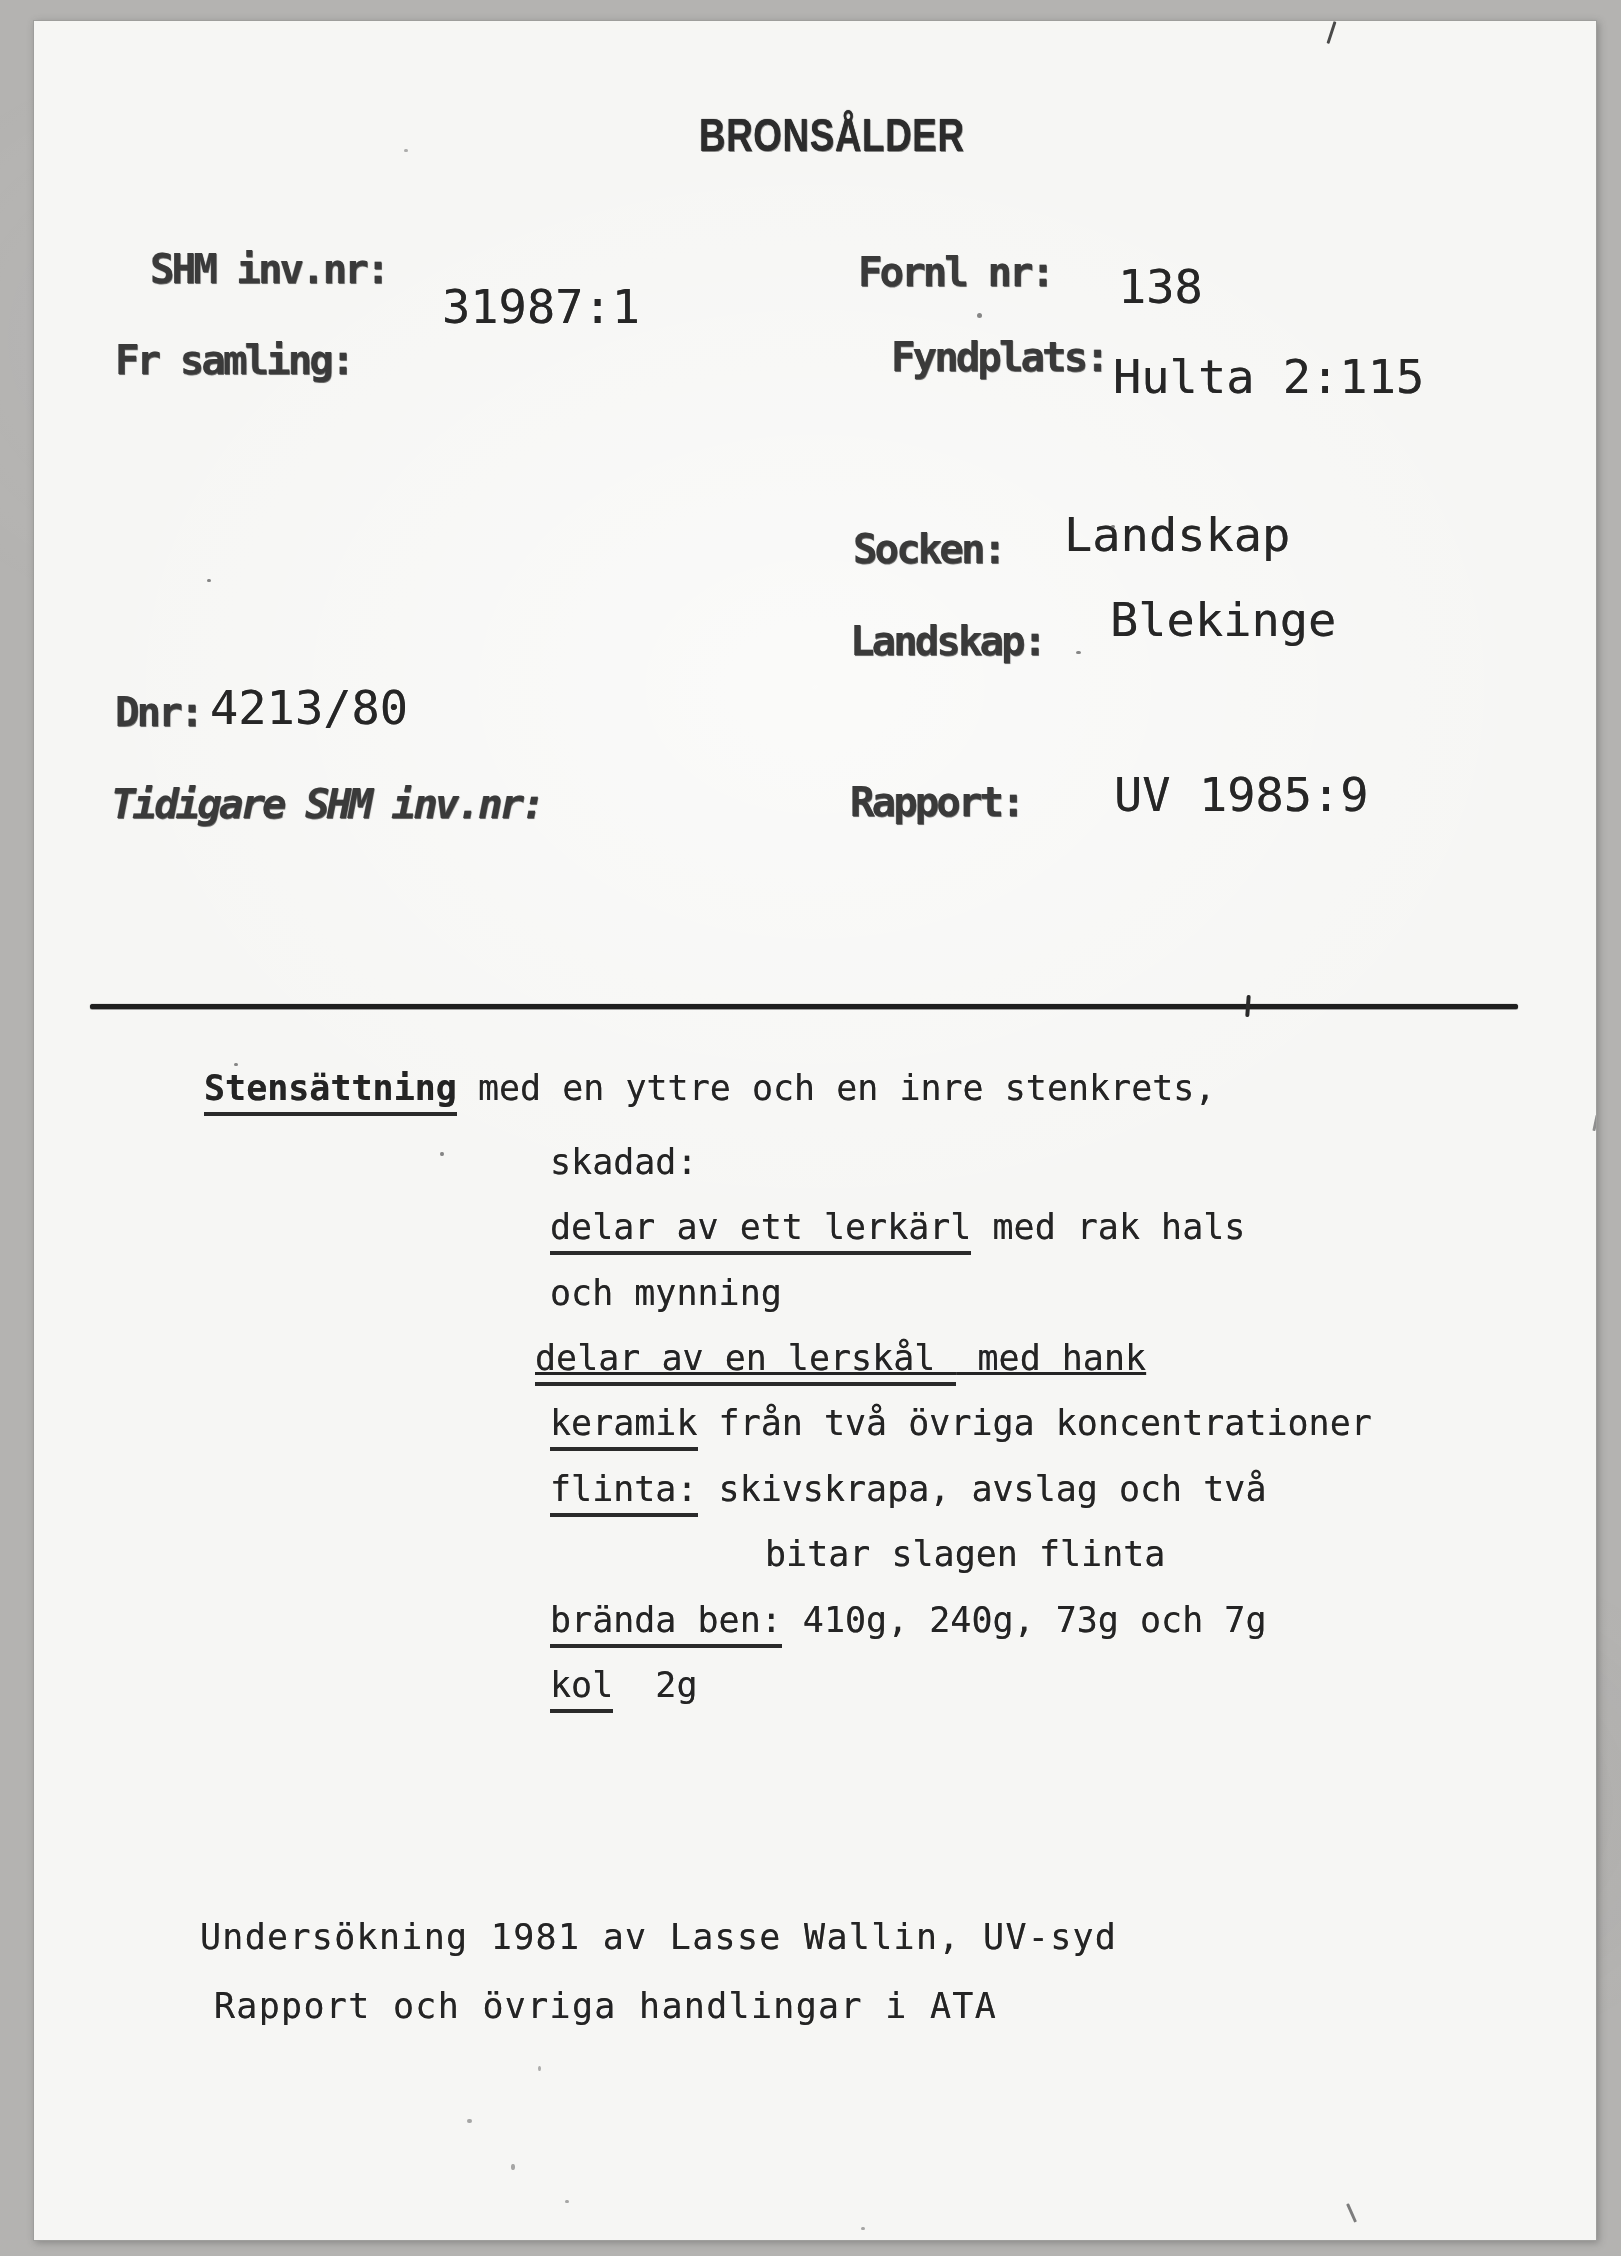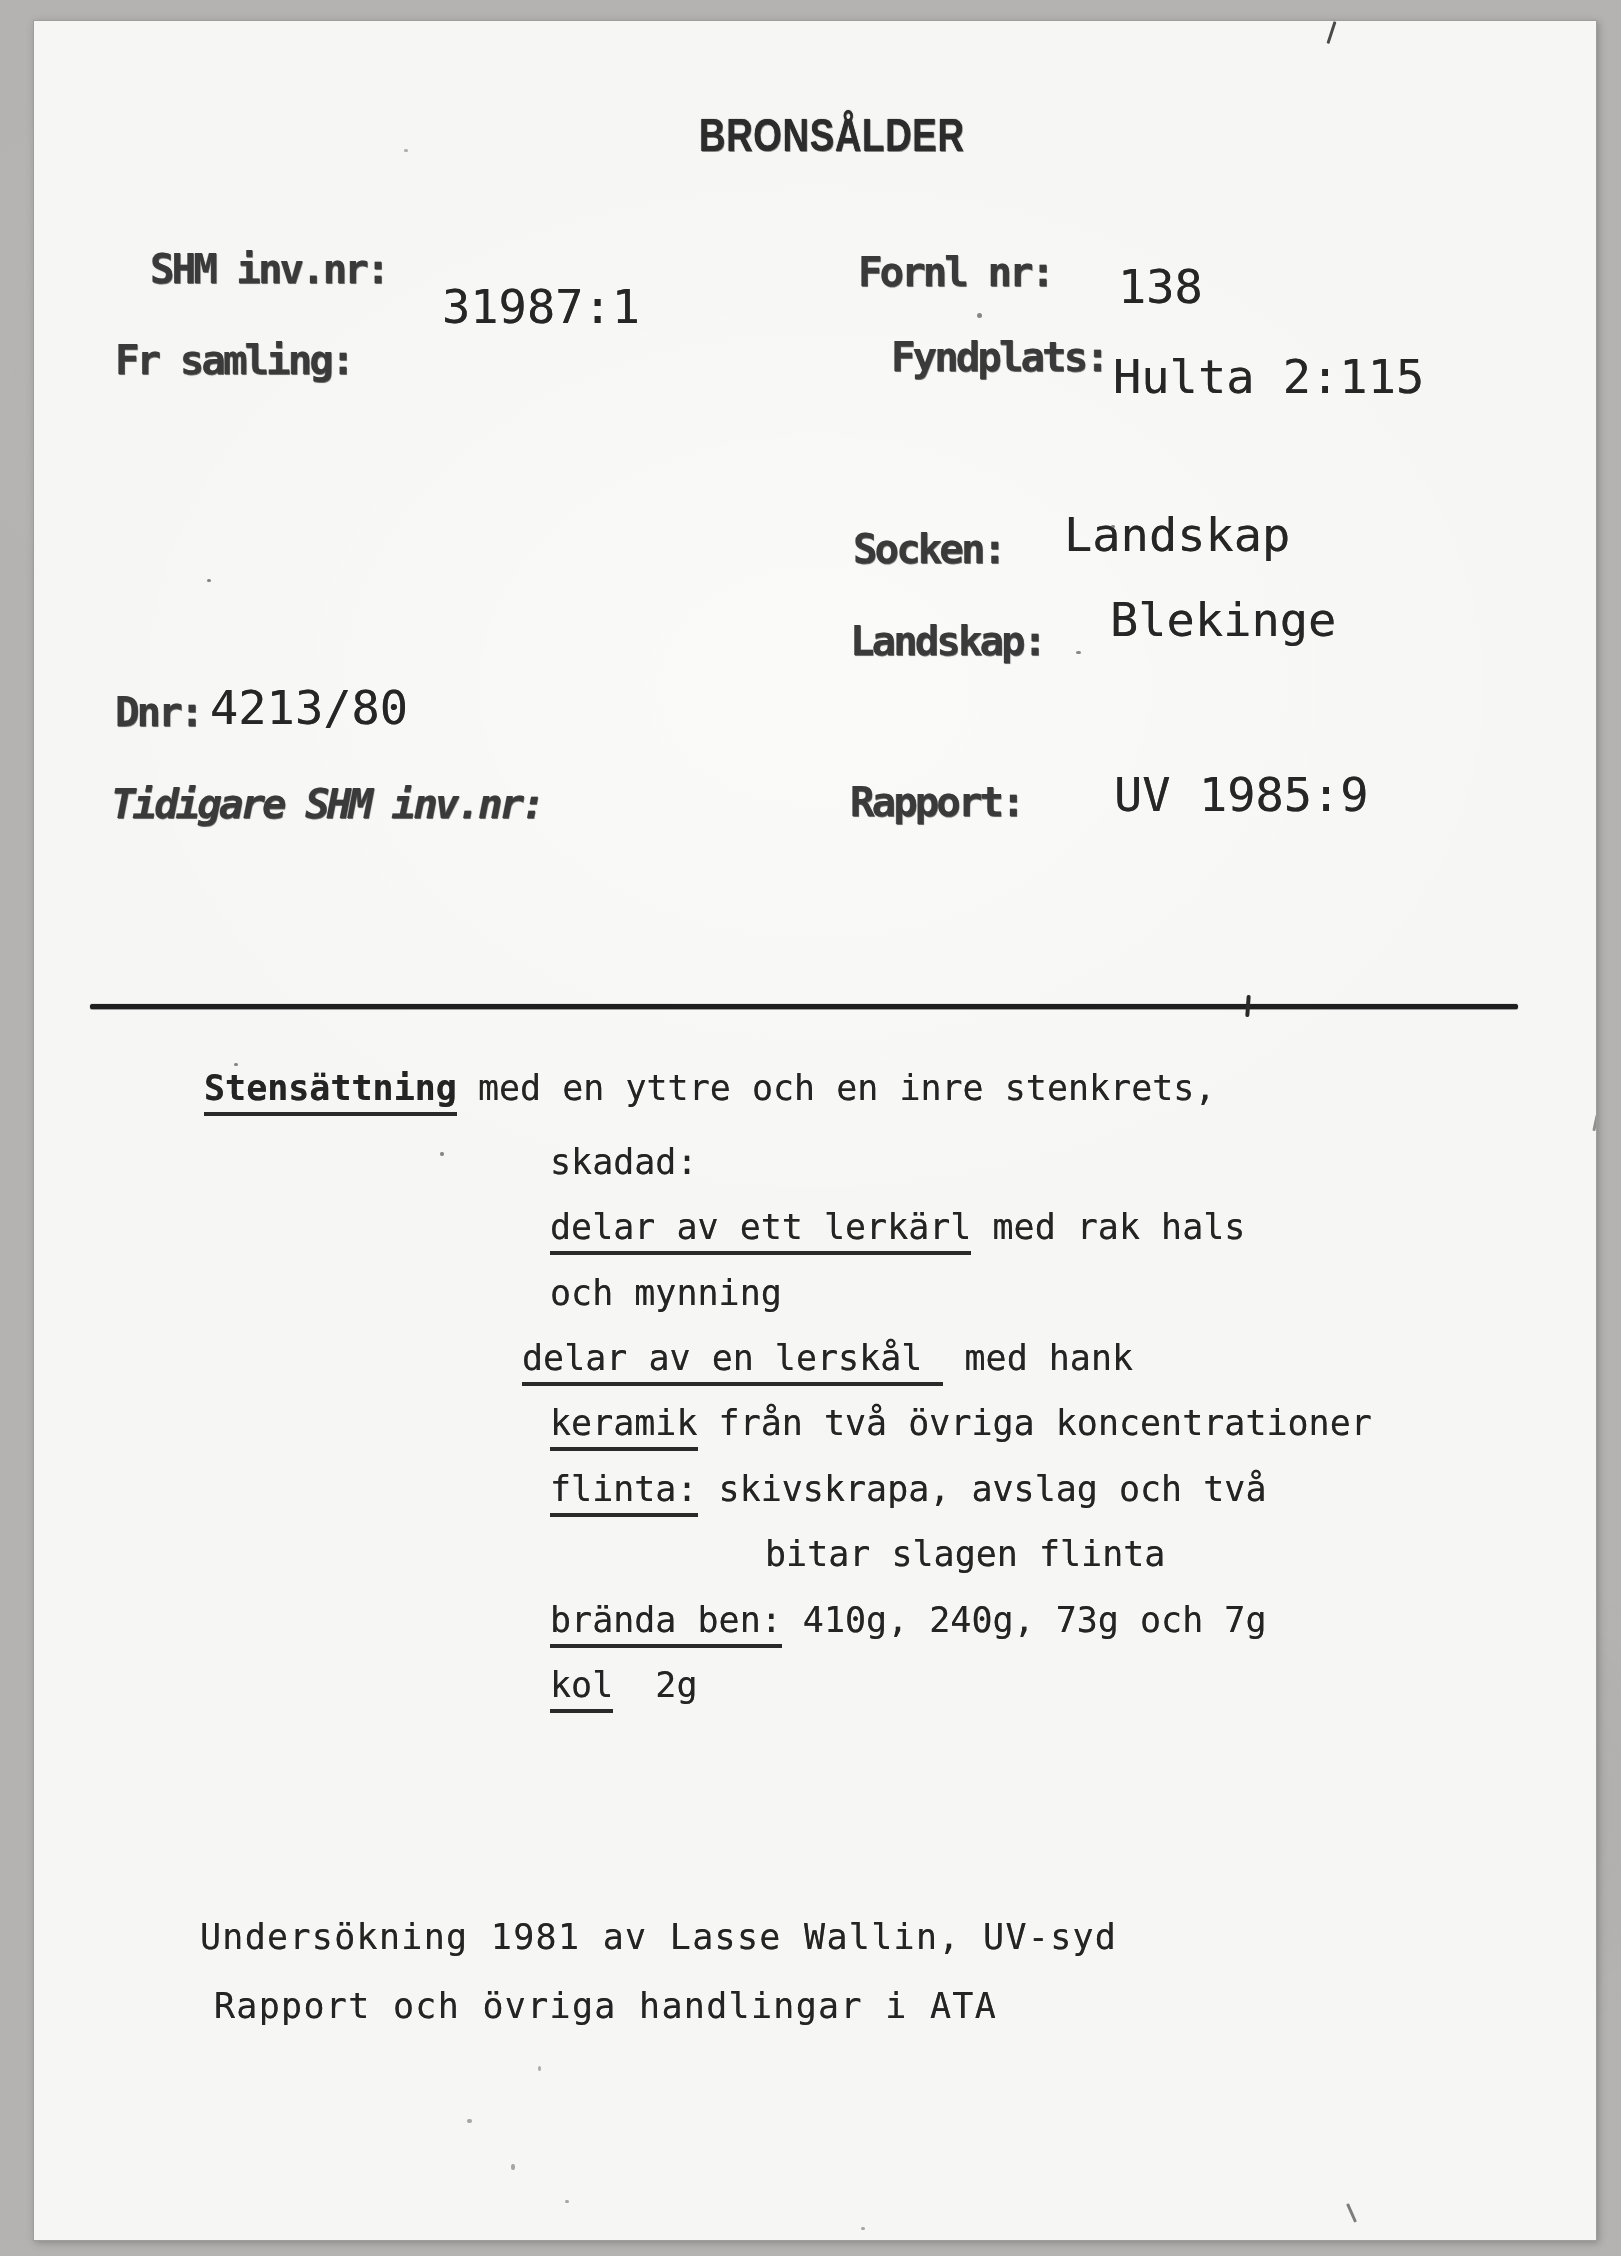--- a/index.html
+++ b/index.html
@@ -87,21 +87,21 @@
   .f-dnr-label{left:81px;top:667px;}
   .f-dnr-value{left:176px;top:659px;}
   .f-tidigare-label{left:77px;top:759px;font-style:italic;}
   .f-rapport-label{left:816px;top:757px;}
   .f-rapport-value{left:1080px;top:746px;}
 
   .l1{left:170px;top:1050px;}
   .l2{left:516px;top:1124px;}
   .l3{left:516px;top:1189px;}
   .l4{left:516px;top:1255px;}
-  .l5{left:488px;top:1320px;}
+  .l5{left:501px;top:1320px;text-decoration:underline;}
   .l6{left:516px;top:1385px;}
   .l7{left:516px;top:1451px;}
   .l8{left:731px;top:1516px;}
   .l9{left:516px;top:1582px;}
   .l10{left:516px;top:1647px;}
   .foot1{left:166px;top:1899px;}
   .foot2{left:168px;top:1968px;margin-left:12px;}
 </style>
 </head>
 <body>

